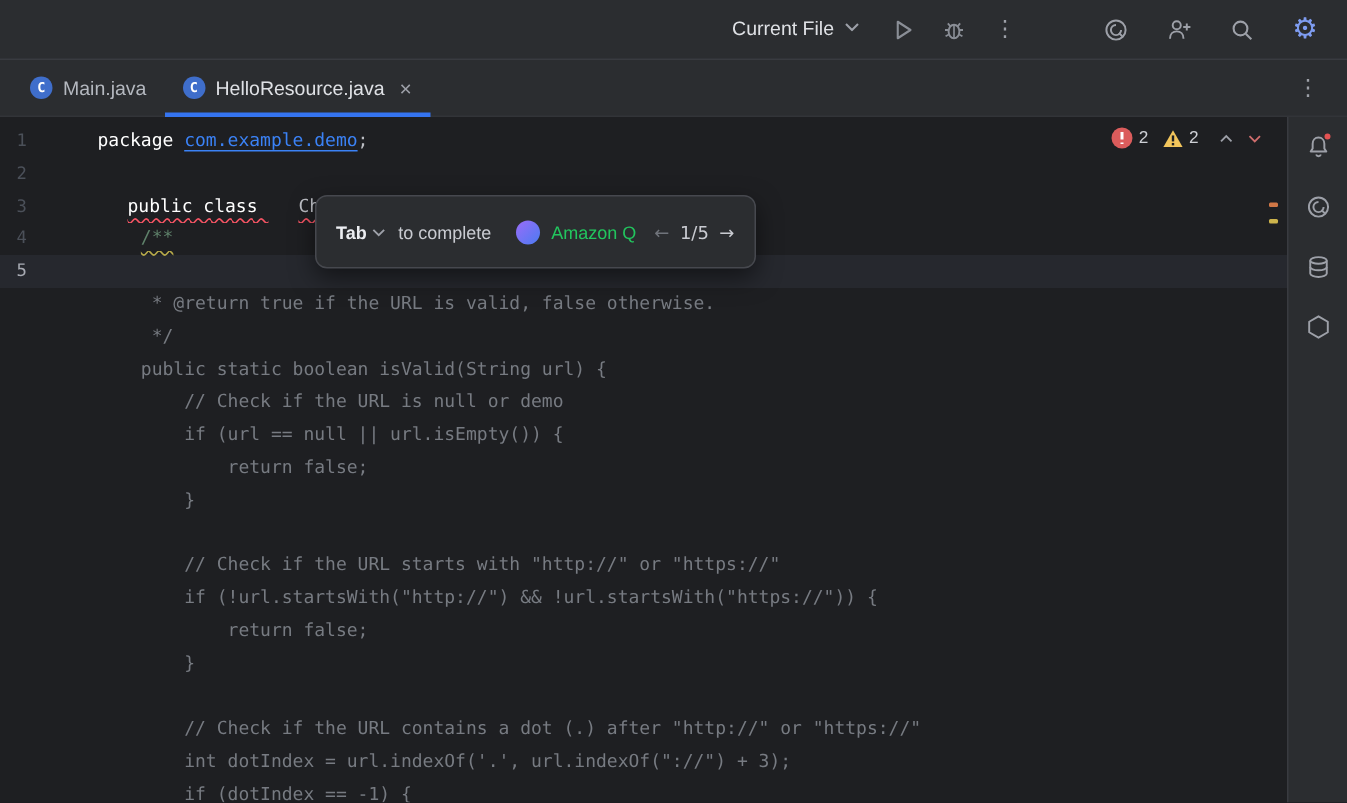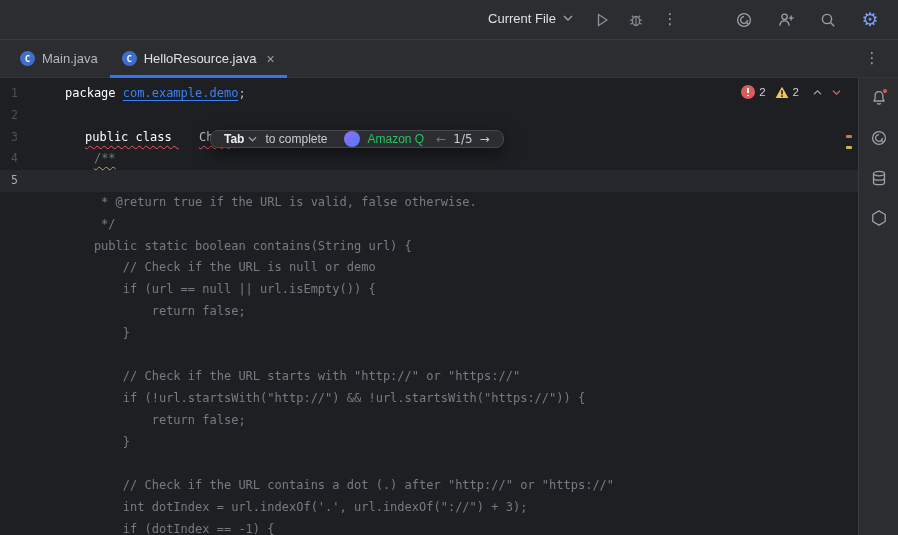--- a/index.html
+++ b/index.html
@@ -53,21 +53,21 @@
   .doc  { color:#5f826b; }
   .doctag { color:#5f826b; font-style:italic; }
   .ghost { color:#777b82; }
   .err  { text-decoration-line:underline; text-decoration-style:wavy;
           text-decoration-color:#f75464; text-decoration-thickness:1px; text-underline-offset:4px;margin-left:20px; }
   .warn { text-decoration-line:underline; text-decoration-style:wavy;
           text-decoration-color:#b8ab4a; text-decoration-thickness:1px; text-underline-offset:4px; }
   .caret { display:inline-block; width:1.5px; height:15px; background:#d6d9df; vertical-align:-3px; }
 
   
-  .popup { position:absolute; left:210px; top:52px; height:18px; z-index:5;
+  .popup { position:absolute; left:210px; top:52px; height:49px; z-index:5;
            display:flex; align-items:center; gap:8px; padding:0 13px;
            background:#2b2d30; border:1px solid #46484e; border-radius:8px;
            box-shadow:0 6px 16px rgba(0,0,0,.5); font-size:12px; color:#c9cbd1; }
   .tab-key { color:#eceef2; font-weight:bold; display:flex; align-items:center; gap:4px; }
   .q-logo { width:16px; height:16px; border-radius:50%; margin-left:8px; flex:none;
             background:linear-gradient(135deg,#9a6cf8,#4b7bf2);
             display:flex; align-items:center; justify-content:center;
             color:#fff; font-size:10px; font-weight:bold; }
   .provider { color:#22c55e; }
   .popup .nav { display:flex; align-items:center; gap:7px; margin-left:4px;
@@ -179,21 +179,21 @@
 
     <div class="editor-wrap">
       <div>
           <div class="code-line"><span class="gutter">1</span><span class="code-text"><span class="kw">package </span><span class="pkg">com.example.demo</span><span class="pl">;</span></span></div>
           <div class="code-line"><span class="gutter">2</span><span class="code-text"></span></div>
           <div class="code-line"><span class="gutter">3</span><span class="code-text"><span class="kw err">public class </span><span class="pl err">Check</span></span></div>
           <div class="code-line"><span class="gutter">4</span><span class="code-text"><span class="pl">    </span><span class="doc warn">/**</span></span></div>
           <div class="code-line current"><span class="gutter">5</span></div>
           <div class="code-line"><span class="gutter"></span><span class="code-text"><span class="ghost">     * @return true if the URL is valid, false otherwise.</span></span></div>
           <div class="code-line"><span class="gutter"></span><span class="code-text"><span class="ghost">     */</span></span></div>
-          <div class="code-line"><span class="gutter"></span><span class="code-text"><span class="ghost">    public static boolean contains(String url) {</span></span></div>
+          <div class="code-line"><span class="gutter"></span><span class="code-text"><span class="ghost">    public static boolean isValid(String url) {</span></span></div>
           <div class="code-line"><span class="gutter"></span><span class="code-text"><span class="ghost">        // Check if the URL is null or demo</span></span></div>
           <div class="code-line"><span class="gutter"></span><span class="code-text"><span class="ghost">        if (url == null || url.isEmpty()) {</span></span></div>
           <div class="code-line"><span class="gutter"></span><span class="code-text"><span class="ghost">            return false;</span></span></div>
           <div class="code-line"><span class="gutter"></span><span class="code-text"><span class="ghost">        }</span></span></div>
           <div class="code-line"><span class="gutter"></span><span class="code-text"></span></div>
           <div class="code-line"><span class="gutter"></span><span class="code-text"><span class="ghost">        // Check if the URL starts with "http://" or "https://"</span></span></div>
           <div class="code-line"><span class="gutter"></span><span class="code-text"><span class="ghost">        if (!url.startsWith("http://") &amp;&amp; !url.startsWith("https://")) {</span></span></div>
           <div class="code-line"><span class="gutter"></span><span class="code-text"><span class="ghost">            return false;</span></span></div>
           <div class="code-line"><span class="gutter"></span><span class="code-text"><span class="ghost">        }</span></span></div>
           <div class="code-line"><span class="gutter"></span><span class="code-text"></span></div>

